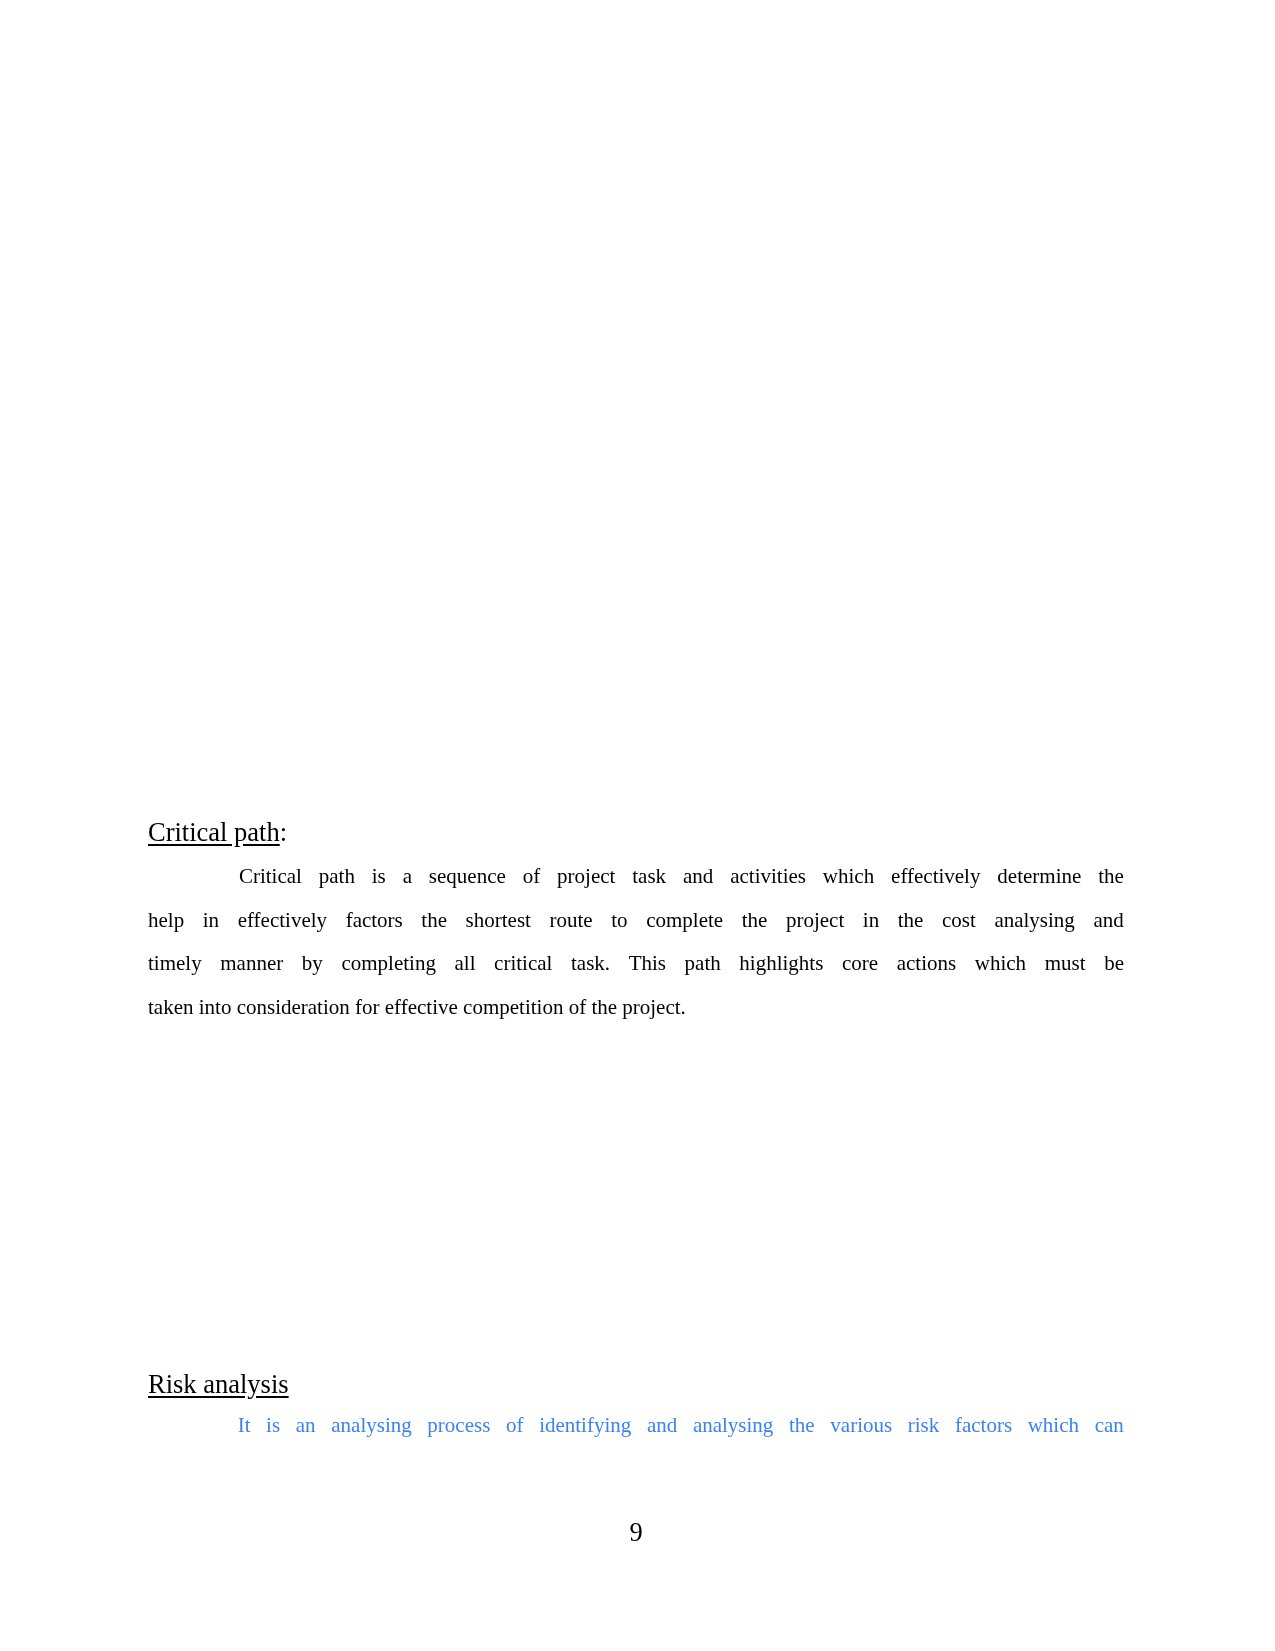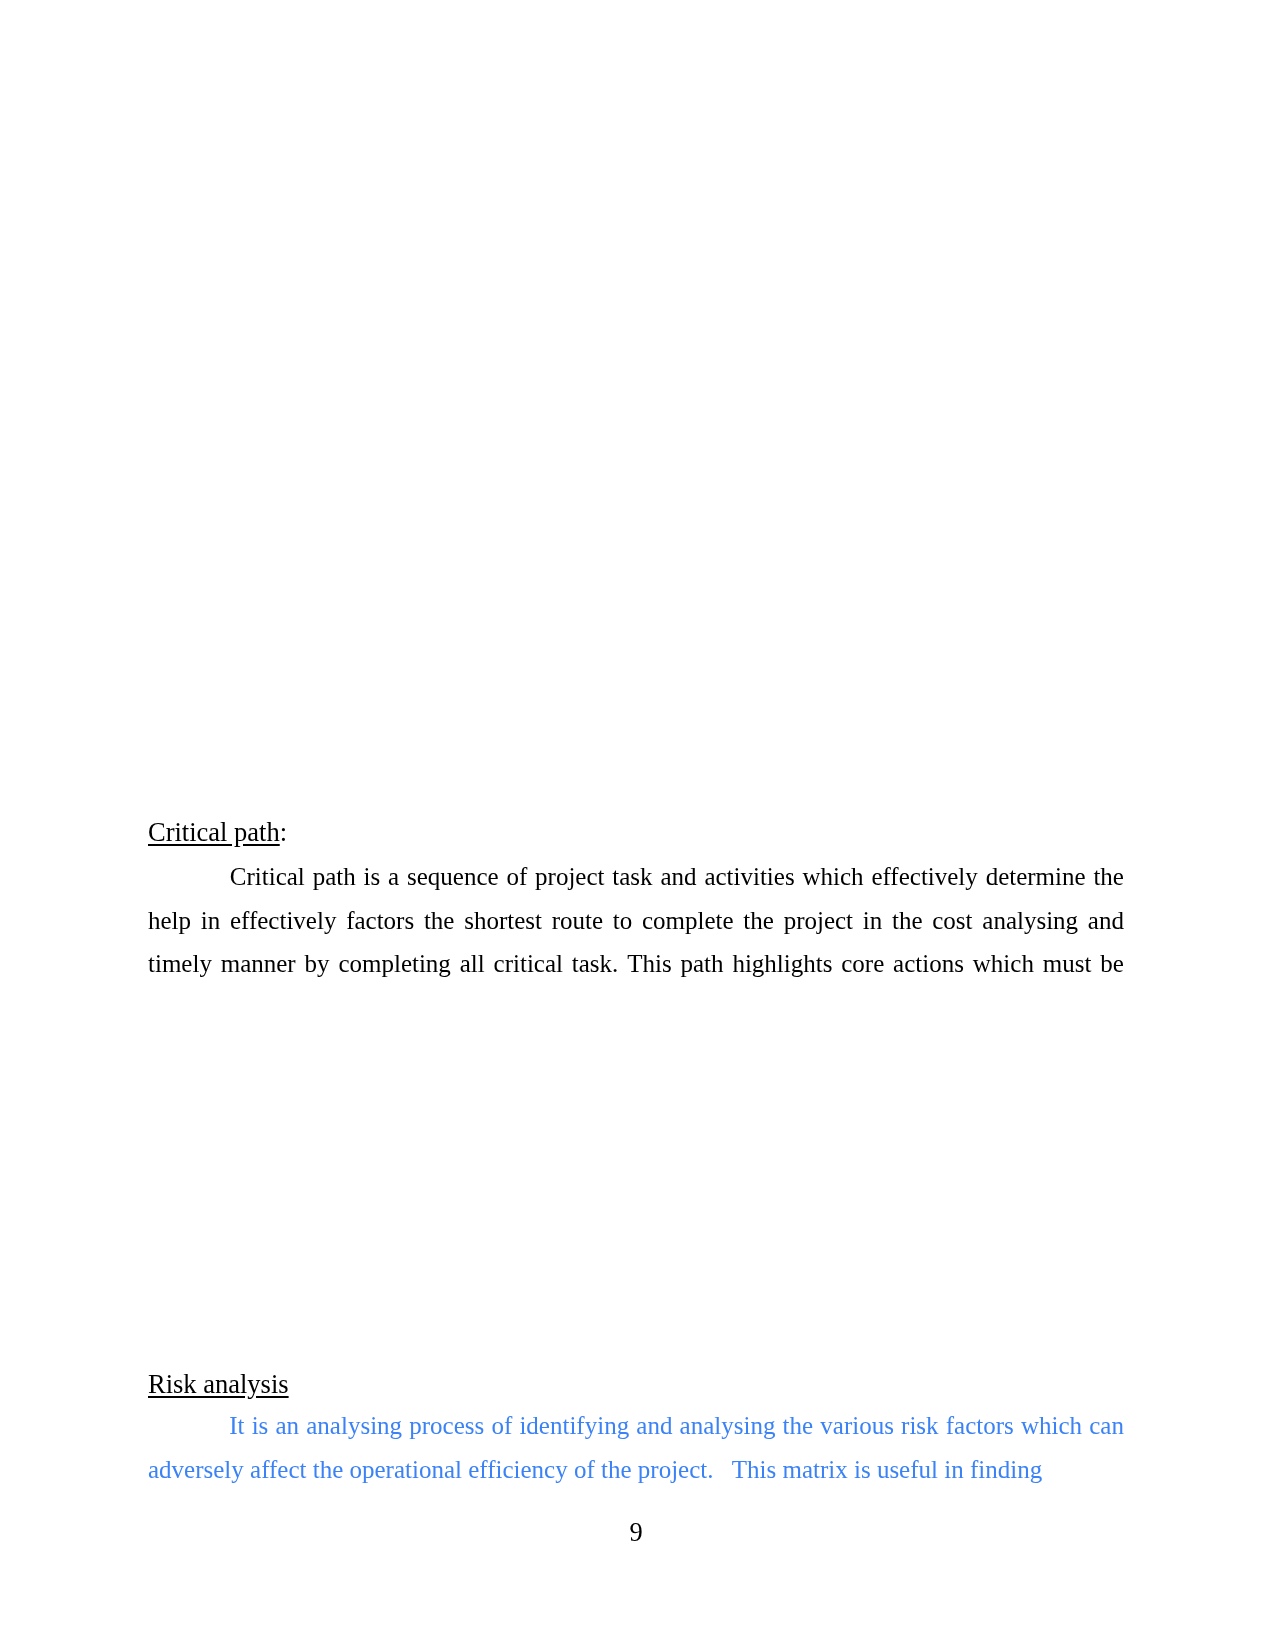--- a/index.html
+++ b/index.html
@@ -6,21 +6,21 @@
   body{width:1275px;height:1651px;position:relative;overflow:hidden;
        font-family:"Liberation Serif",serif;color:#000;}
   .page{position:absolute;left:0;top:0;width:1275px;height:1651px;}
 
   
   #gantt{position:absolute;left:148px;top:132px;width:976px;height:676px;}
 
   
   .h{position:absolute;font-size:26.5px;line-height:1;white-space:nowrap;}
   .h u{text-underline-offset:3px;}
-  .para{position:absolute;font-size:25px;line-height:43.6px;}
+  .para{position:absolute;font-size:21px;line-height:43.6px;}
   .jline{display:flex;justify-content:space-between;white-space:pre;}
   .jline>span{white-space:pre;}
   .jline.last{display:block;}
   
   .pg{position:absolute;font-size:26.5px;text-align:center;}
 
   
   #net{position:absolute;left:148px;top:1028px;width:976px;height:330px;}
 </style>
 </head>
@@ -31,27 +31,27 @@
   <div id="gantt"></div>
 
   <div class="h" style="left:148px;top:819px;">
      <u>Critical path</u><span>:</span>
   </div>
 
   <div class="para" style="left:148px;top:855px;width:976px;">
     <div class="jline" style="text-indent: 0px;"><span style="width: 74px; display: inline-block;"></span><span>Critical</span><span>path</span><span>is</span><span>a</span><span>sequence</span><span>of</span><span>project</span><span>task</span><span>and</span><span>activities</span><span>which</span><span>effectively</span><span>determine</span><span>the</span></div>
     <div class="jline"><span>help</span><span>in</span><span>effectively</span><span>factors</span><span>the</span><span>shortest</span><span>route</span><span>to</span><span>complete</span><span>the</span><span>project</span><span>in</span><span>the</span><span>cost</span><span>analysing</span><span>and</span></div>
     <div class="jline"><span>timely</span><span>manner</span><span>by</span><span>completing</span><span>all</span><span>critical</span><span>task.</span><span>This</span><span>path</span><span>highlights</span><span>core</span><span>actions</span><span>which</span><span>must</span><span>be</span></div>
+    <div class="jline last">taken into consideration for effective competition of the project.</div>
   </div>
 
   <div id="net"></div>
 
   <div class="h" style="left:148px;top:1371px;">
      <u>Risk analysis</u>
   </div>
 
   <div class="para" style="left:148px;top:1404px;width:976px;color:#3b82f6;">
     <div class="jline" style="text-indent: 0px;"><span style="width: 74px; display: inline-block;"></span><span>It</span><span>is</span><span>an</span><span>analysing</span><span>process</span><span>of</span><span>identifying</span><span>and</span><span>analysing</span><span>the</span><span>various</span><span>risk</span><span>factors</span><span>which</span><span>can</span></div>
-    <div class="jline last">adversely affect the operational efficiency of the project.   This matrix is useful in finding</div>
   </div>
 
   <div class="pg" style="left:148px;top:1517px;width:976px;">9</div>
 </div>
 
 </body></html>

